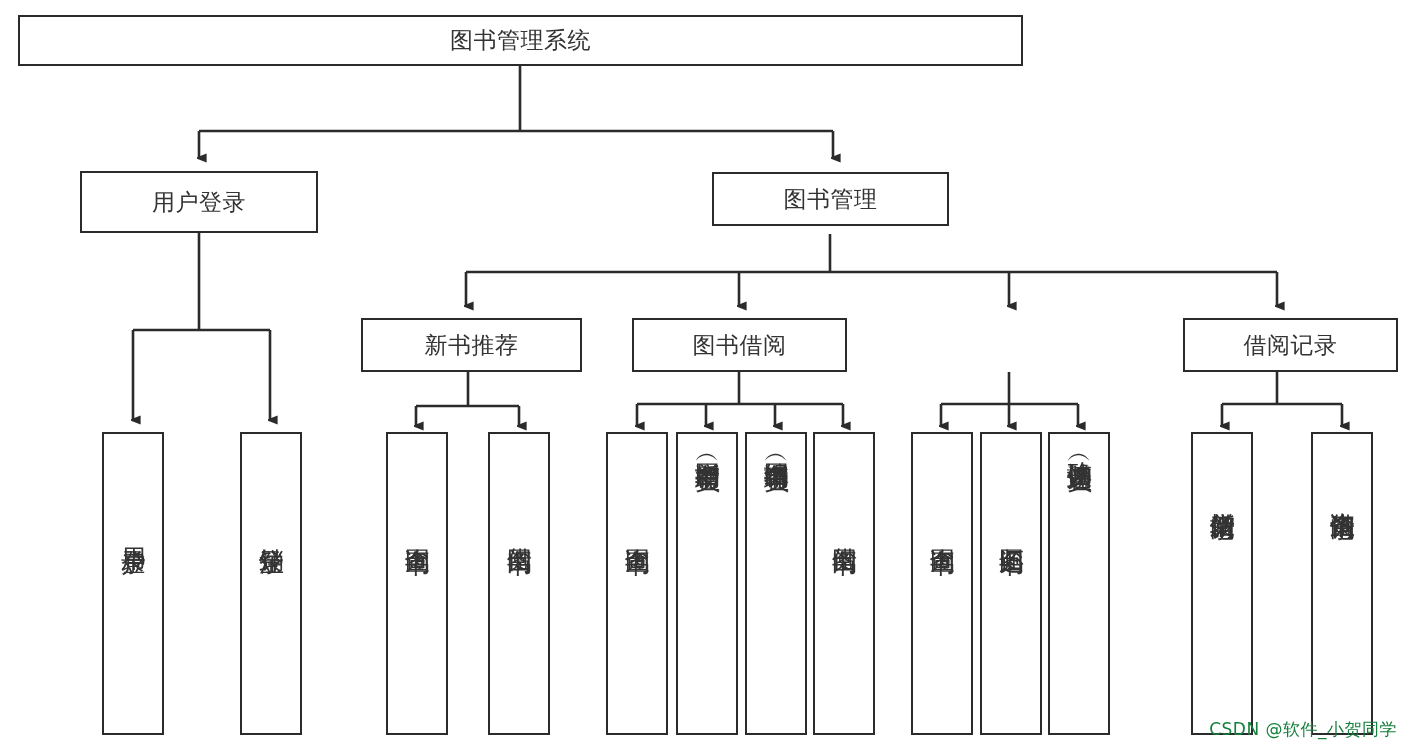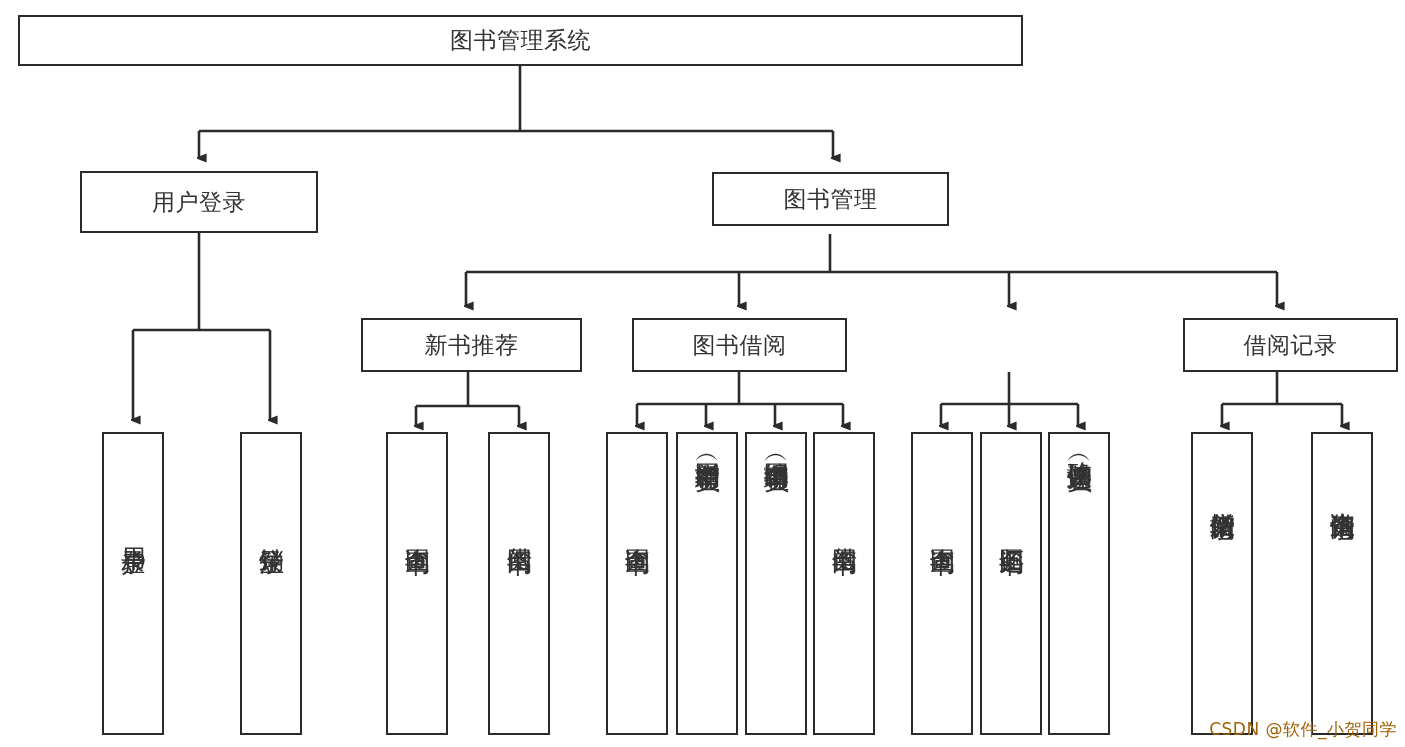--- a/index.html
+++ b/index.html
@@ -60,21 +60,21 @@
     margin-top: 52px;
   }
   .vtext.top {
     margin-top: 2px;
   }
   .watermark {
     position: absolute;
     right: 8px;
     bottom: 6px;
     font-size: 17px;
-    color: #a16207;
+    color: #15803d;
     font-family: "DejaVu Sans", "Liberation Sans", sans-serif;
     white-space: nowrap;
     letter-spacing: 0.5px;
     text-align: center;
   }
 </style>
 </head>
 <body>
 
 <div id="canvas">

